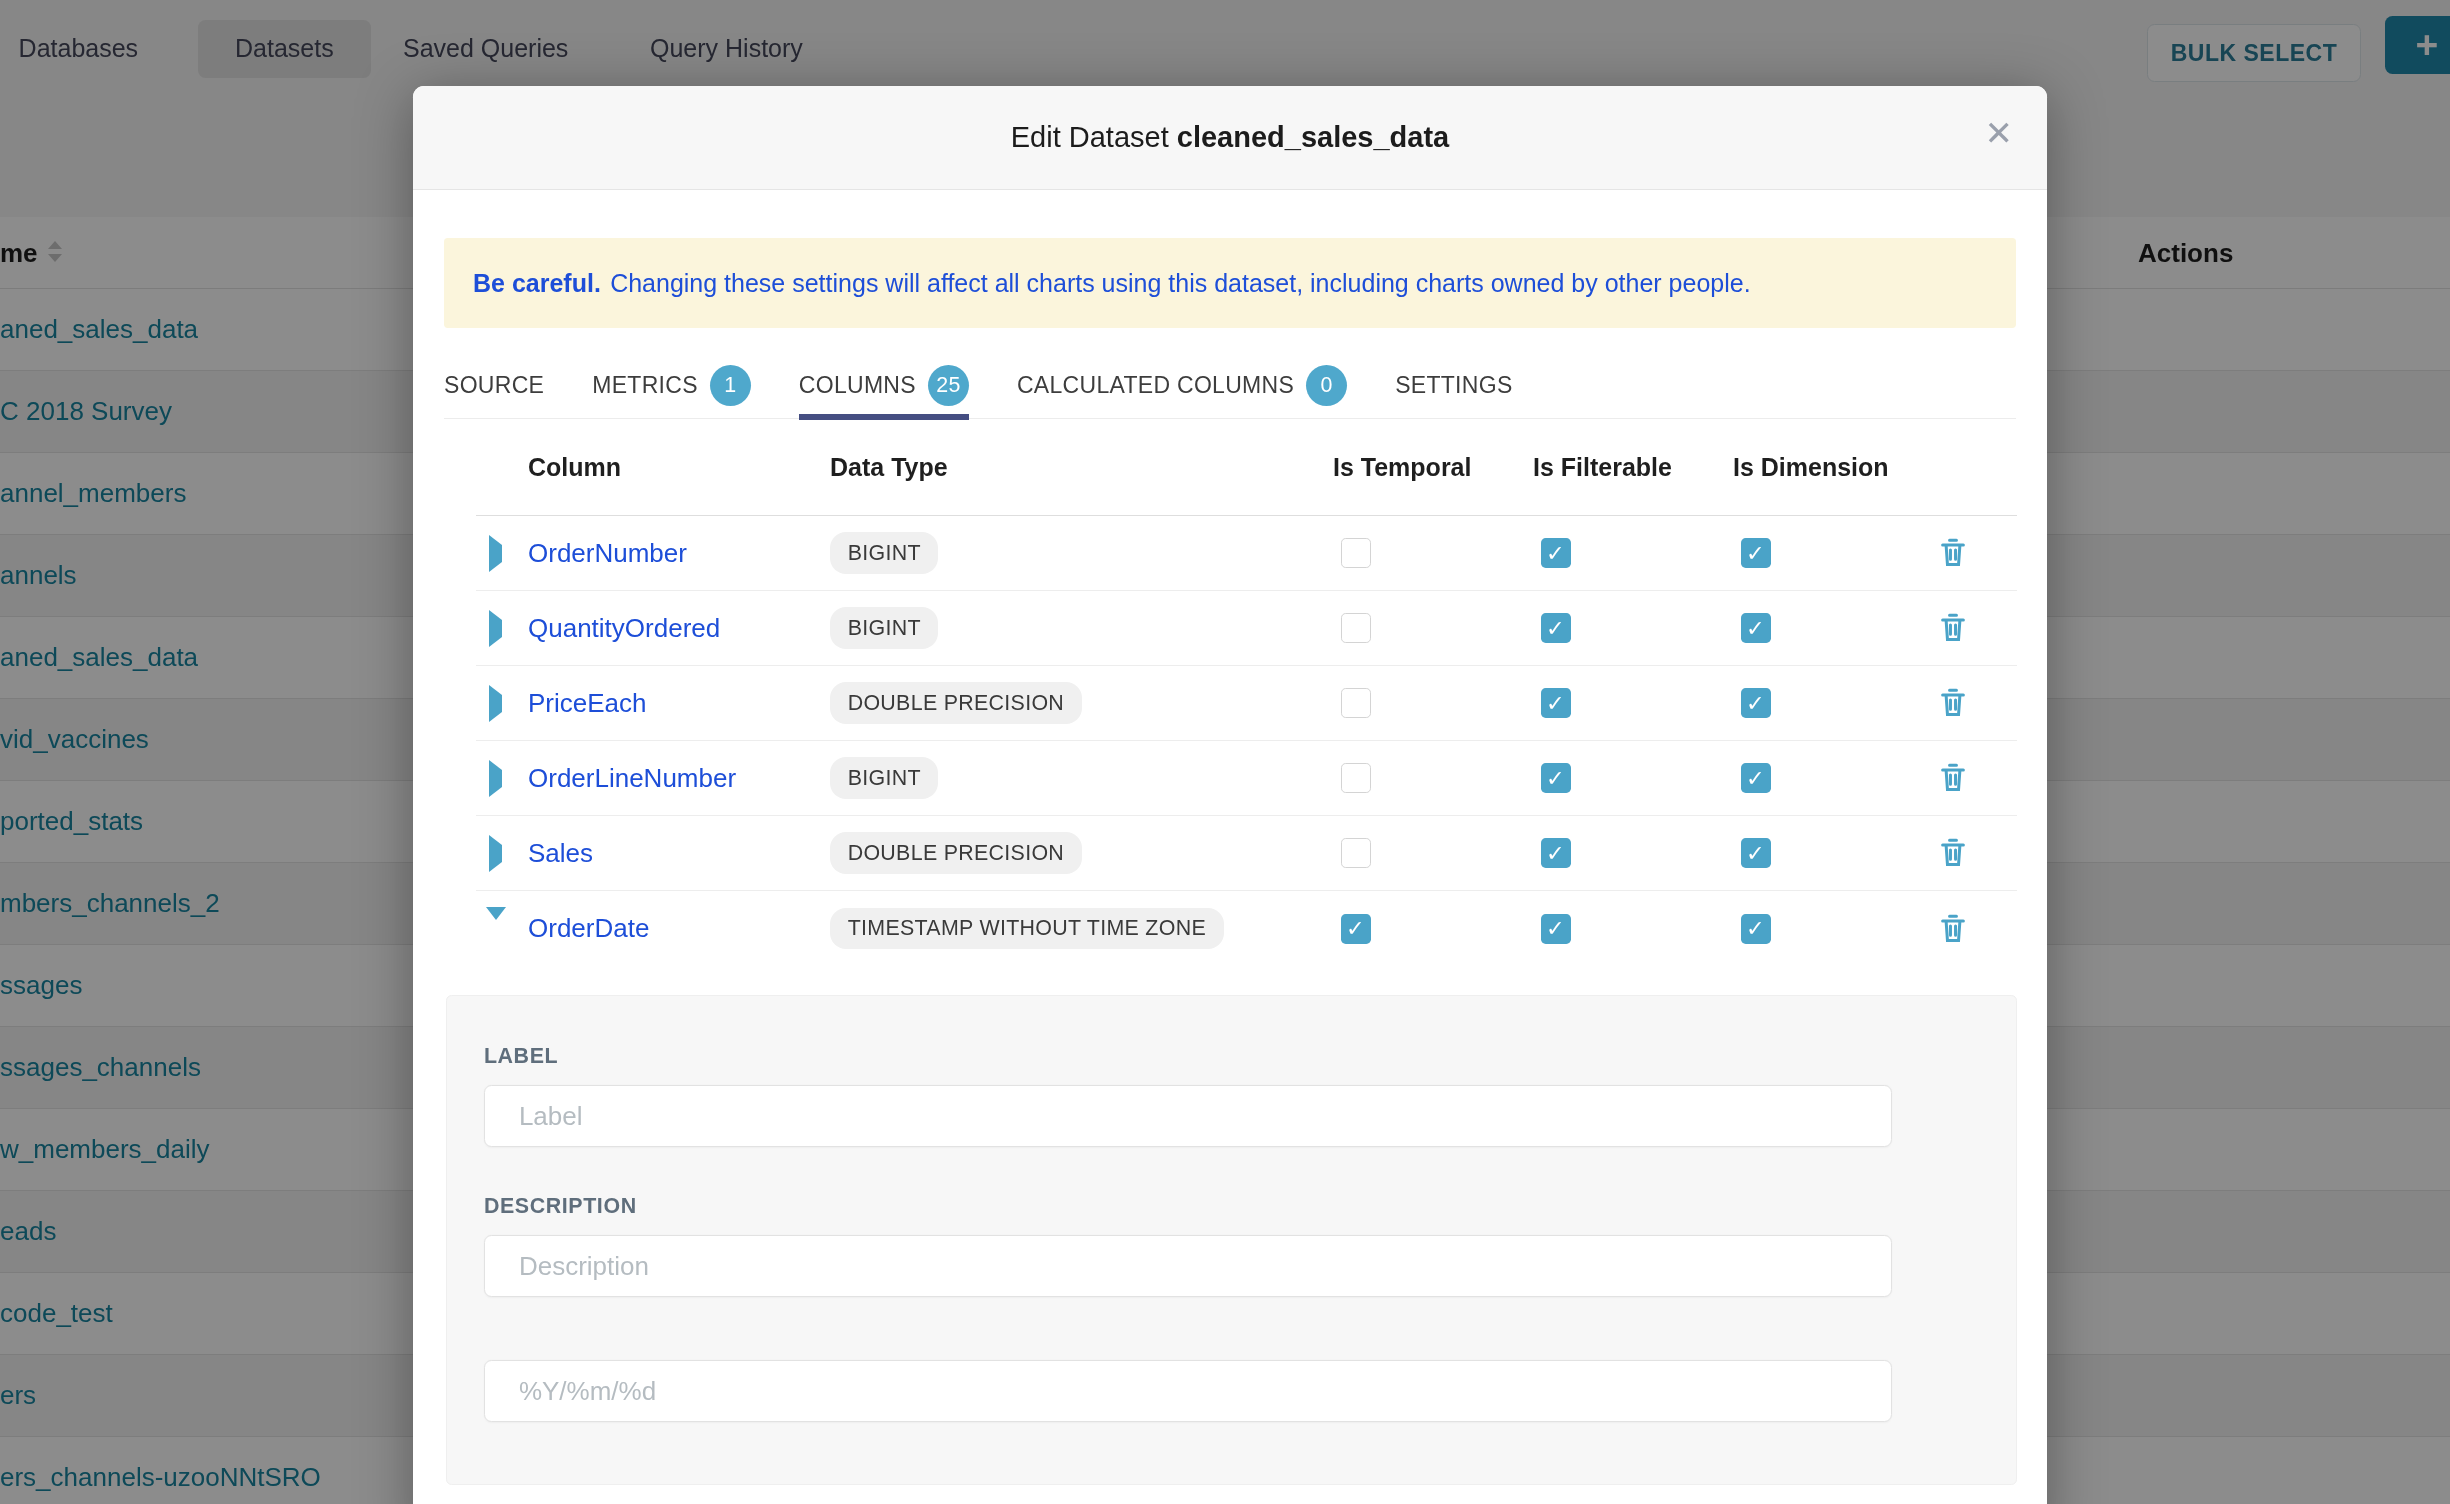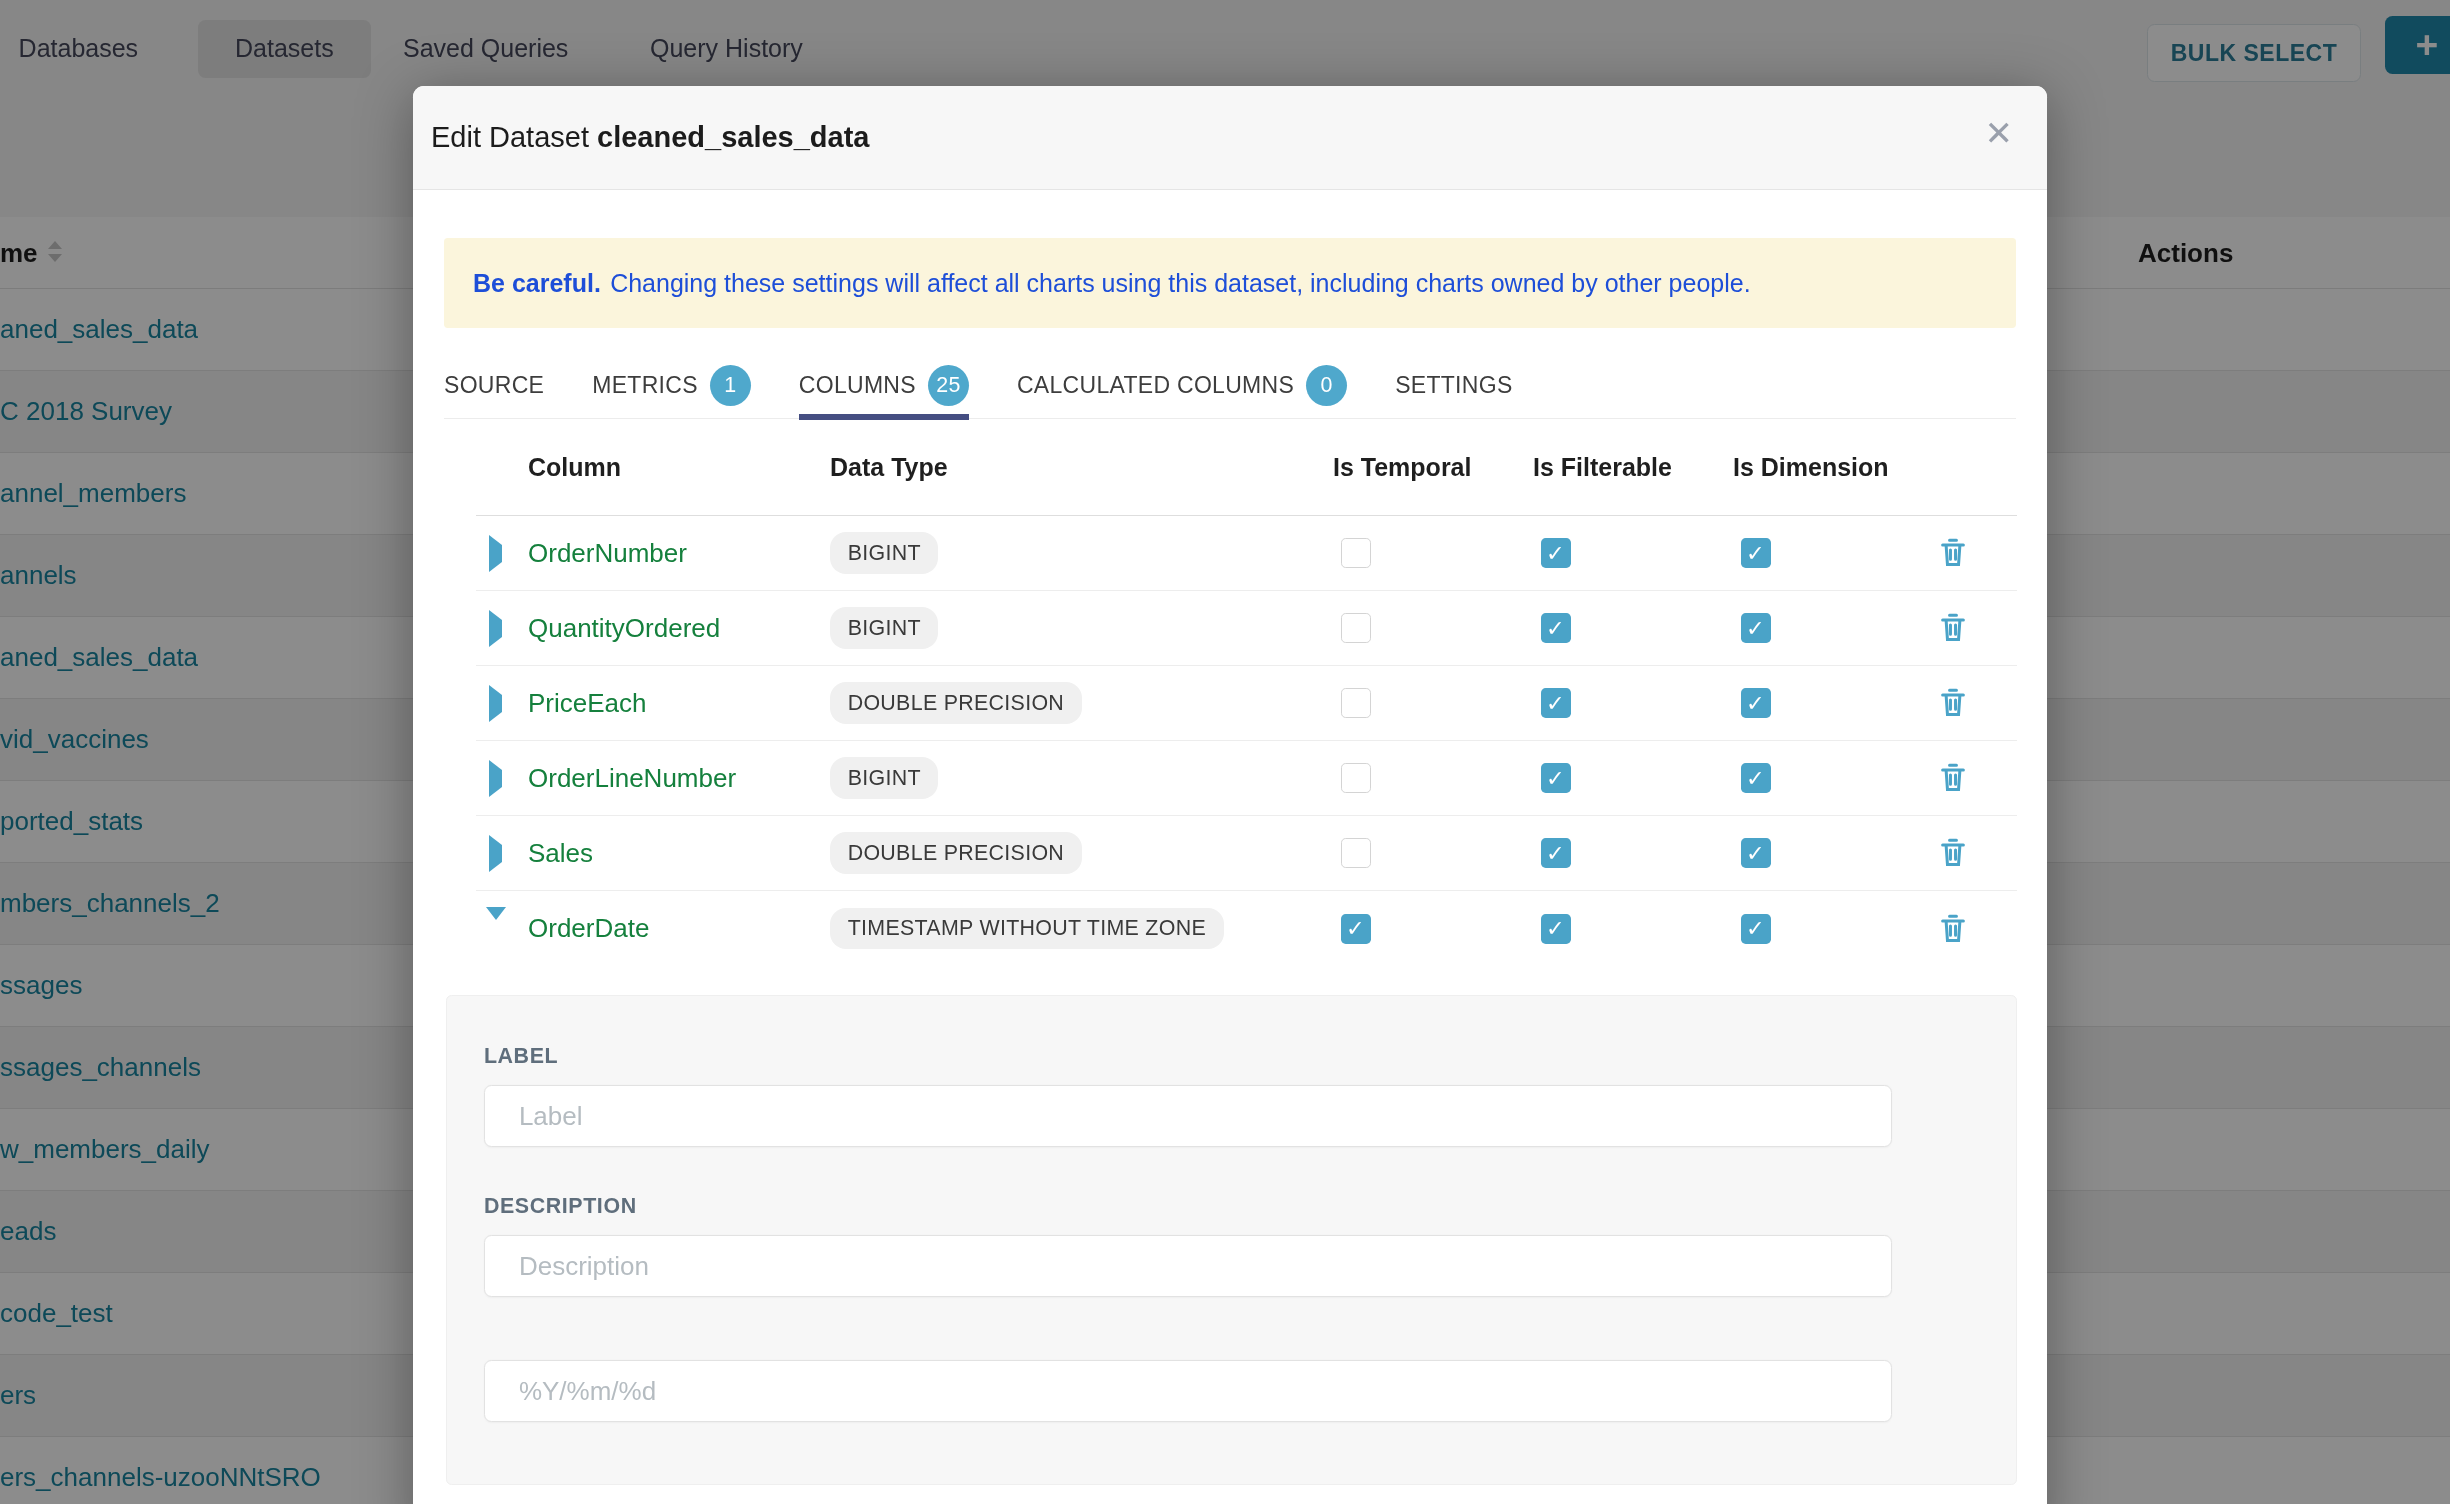--- a/index.html
+++ b/index.html
@@ -36,21 +36,21 @@
   .bg-rows { position:absolute; left:0; top:72px; width:100%; }
   .bg-row { height:82px; display:flex; align-items:center; border-bottom:0.9px solid #e4e4e4; background:#fff; }
   .bg-row:nth-child(even) { background:#f4f4f4; }
   .bg-row a { color:#1985a0; font-size:26px; text-decoration:none; }
 
   
   .overlay { position:absolute; inset:0; background:rgba(0,0,0,0.45); }
 
   
   .modal { position:absolute; left:413px; top:86px; width:1634px; height:1454px; background:#ffffff; border-radius:11.2px 11.2px 0 0; box-shadow:0 9.3px 56px rgba(0,0,0,0.35); }
-  .modal-header { position:relative; height:104px; background:#f7f7f7; border-bottom:0.9px solid #e5e5e5; border-radius:11.2px 11.2px 0 0; display:flex; align-items:center; padding:0 18px; }
+  .modal-header { position:relative; height:104px; background:#f7f7f7; border-bottom:0.9px solid #e5e5e5; border-radius:11.2px 11.2px 0 0; display:flex; align-items:center; padding:0 18px;justify-content:center; }
   .modal-title { font-size:29px; color:#1c1c1c; }
   .modal-title b { font-weight:700; }
   .modal-close { position:absolute; right:34px; top:30px; font-size:34px; color:#9aa0ac; line-height:1; cursor:default; }
 
   .modal-body { padding:0 31px; }
 
   .warning { margin-top:48px; height:90px; background:#fbf5dc; border-radius:3.7px; display:flex; align-items:center; padding:0 29px; font-size:25px; color:#1d4ed8; }
   .warning b { font-weight:700; margin-right:9.3px; }
 
   .tabs { margin-top:24px; height:67px; display:flex; align-items:center; border-bottom:1.9px solid #ececec; }
@@ -58,21 +58,21 @@
   .tab .badge { margin-left:12px; min-width:41px; height:41px; border-radius:20.5px; background:#4fa8cc; color:#fff; font-size:21.4px; display:flex; align-items:center; justify-content:center; padding:0 5.6px; }
   .tab.active::after { content:""; position:absolute; left:0; right:0; bottom:-1.9px; height:6.5px; background:#454e82; }
 
   .cols-table { margin-left:32px; width:1541px; }
   .cols-grid { display:grid; grid-template-columns:52px 302px 503px 200px 200px 200px 1fr; align-items:center; }
   .cols-head { height:97px; border-bottom:1.9px solid #dedede; font-size:25px; font-weight:700; color:#1f1f1f; }
   .col-row { height:75px; border-bottom:0.9px solid #ededed; }
   .col-row.expanded { border-bottom:none; }
   .caret-right { width:0; height:0; border-top:10.3px solid transparent; border-bottom:10.3px solid transparent; border-left:13px solid #4aa3c8; margin-left:13px; }
   .caret-exp { width:0; height:0; border-left:10.3px solid transparent; border-right:10.3px solid transparent; border-top:13px solid #4aa3c8; margin-left:10.3px; }
-  .col-name { font-size:26px; color:#15803d; }
+  .col-name { font-size:26px; color:#1d4ed8; }
   .type-pill { display:inline-block; background:#f0f0f0; border-radius:16px; padding:8.4px 17.7px; font-size:21.4px; letter-spacing:0.3px; color:#3a3a3a; white-space:nowrap; }
   .cb { width:30px; height:30px; border-radius:4.7px; margin-left:7.5px; display:flex; align-items:center; justify-content:center; }
   .cb.on { background:#4aa3c8; color:#fff; font-size:22.4px; font-weight:700; }
   .cb.off { background:#fff; border:1.9px solid #d4d4d4; }
   .trash { margin-left:5.6px; display:flex; }
 
   .detail-panel { margin-left:1.9px; margin-top:29px; width:1571px; height:490px; background:#f7f7f7; border:0.9px solid #efefef; border-radius:5.6px; padding:48px 37px 0 37px; }
   .field-label { font-size:21.4px; font-weight:700; letter-spacing:0.6px; color:#5f6e7c; display:flex; align-items:center; }
   .info-dot { margin-left:11.2px; width:24px; height:24px; border-radius:50%; background:#6b7a87; color:#fff; font-size:17px; font-weight:700; display:inline-flex; align-items:center; justify-content:center; font-style:normal; }
   .field-input { margin-top:16px; width:1408px; height:62px; background:#fff; border:1.9px solid #e2e2e2; border-radius:7.5px; padding:0 34px; font-size:26px; color:#333; outline:none; box-shadow:0 0.9px 1.9px rgba(0,0,0,0.04); font-family:"Liberation Sans","DejaVu Sans",sans-serif; }

